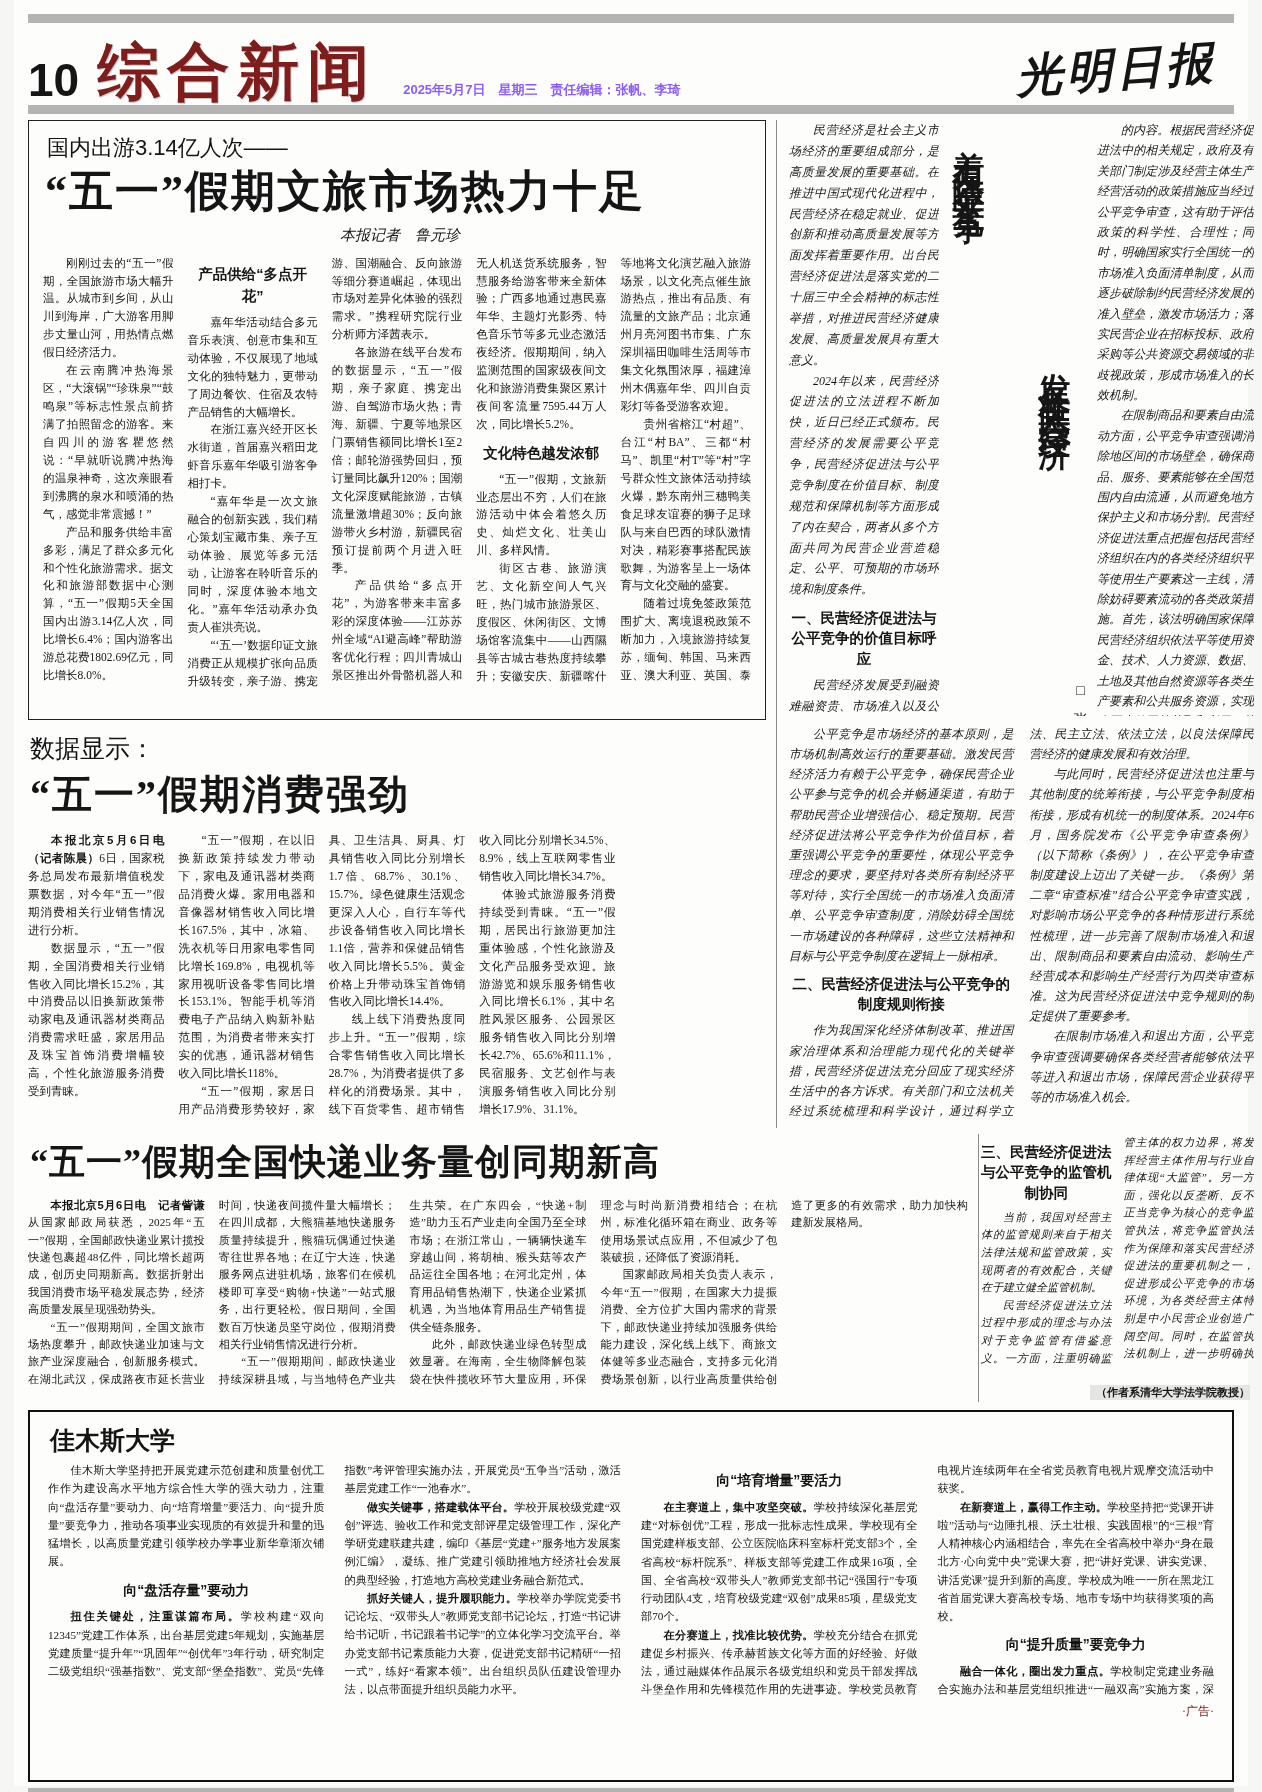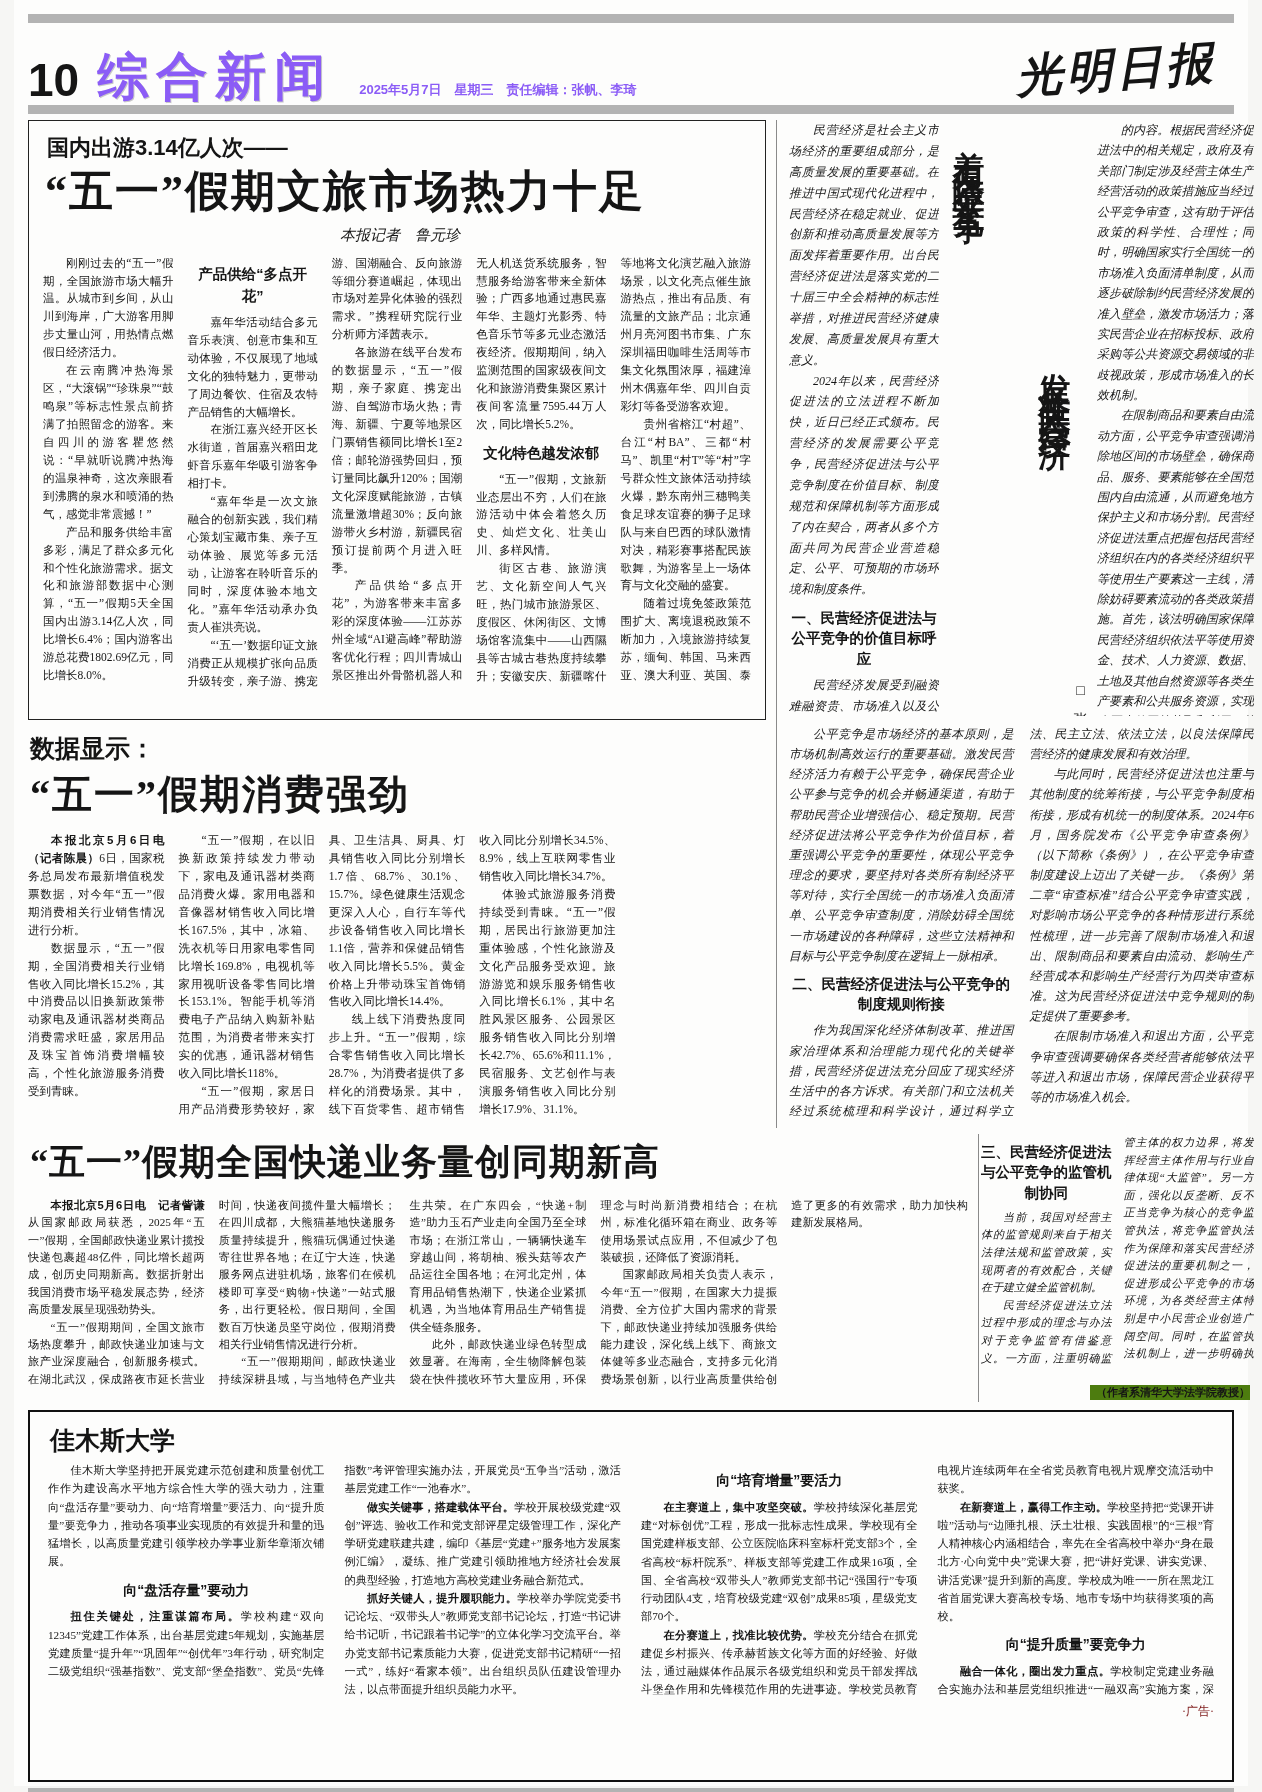--- a/index.html
+++ b/index.html
@@ -7,37 +7,37 @@
        font-family:"Liberation Serif","DejaVu Serif",serif;-webkit-font-smoothing:antialiased;}
   .page{width:1234px;margin:0 auto;padding:6px 14px 0 14px;background:#fdfdfc;height:1786px;box-sizing:border-box;}
   .rule{background:#b3b3b3;}
   .rule-top{height:9px;margin:8px 0 0 0;}
   .rule-head{height:9px;margin:2px 0 6px 0;}
   .rule-bottom{height:8px;margin-top:6px;}
 
   
   .hdr{display:flex;align-items:flex-end;height:76px;margin-top:4px;}
   .hdr-num{font-size:46px;font-weight:bold;font-family:"Liberation Sans","DejaVu Sans",sans-serif;line-height:1;}
-  .hdr-section{font-size:51px;font-weight:bold;color:#8b5cf6;letter-spacing:8px;margin-left:18px;line-height:1;
+  .hdr-section{font-size:62px;font-weight:bold;color:#7f1d1d;letter-spacing:8px;margin-left:18px;line-height:1;
                text-shadow:1px 1px 0 #c8c8c8;}
   .hdr-date{font-size:13px;font-weight:bold;margin-left:26px;margin-bottom:4px;font-family:"Liberation Sans",sans-serif;color:#8b5cf6;}
   .hdr-spacer{flex:1;}
   .hdr-logo{font-size:46px;font-weight:bold;font-style:italic;transform:rotate(-4deg);letter-spacing:4px;
             margin-right:18px;margin-bottom:2px;}
 
   
   .main{display:grid;grid-template-columns:738px 192px 276px;grid-template-rows:600px 402px 268px;
         column-gap:10px;row-gap:6px;margin-top:4px;}
   .art-a{grid-column:1/2;grid-row:1/2;border:1px solid #222;padding:10px 14px;box-sizing:border-box;overflow:hidden;}
   .art-b{grid-column:1/2;grid-row:2/3;overflow:hidden;padding-top:6px;}
   .op-top{grid-column:2/4;grid-row:1/3;border-left:1px solid #8a8a8a;padding-left:12px;overflow:hidden;}
   .art-c{grid-column:1/3;grid-row:3/4;overflow:hidden;padding-top:4px;}
   .op-bottom{grid-column:3/4;grid-row:3/4;border-left:1px solid #8a8a8a;padding-left:2px;overflow:hidden;position:relative;}
 
-  .kicker{font-family:"Liberation Sans","DejaVu Sans",sans-serif;font-weight:bold;font-size:22px;margin:2px 0 4px 4px;}
+  .kicker{font-family:"Liberation Sans","DejaVu Sans",sans-serif;font-weight:normal;font-size:22px;margin:2px 0 4px 4px;}
   .kicker-b{font-size:25px;margin:0 0 2px 2px;}
   .headline-a{font-size:44px;font-weight:bold;letter-spacing:2px;margin:2px 0 8px 2px;line-height:1.15;}
   .headline-b{font-size:40px;font-weight:bold;letter-spacing:2px;margin:0 0 10px 2px;}
   .headline-c{font-size:36px;font-weight:bold;letter-spacing:1px;margin:0 0 10px 2px;}
   .byline-a{font-style:italic;font-size:15px;margin:0 0 10px 6px;text-align:center;}
 
   .cols{text-align:justify;overflow:hidden;column-fill:auto;}
   .cols p{margin:0;text-indent:2em;}
   .a-body{column-count:5;column-gap:14px;font-size:11.5px;line-height:1.56;height:438px;}
   .b-body{column-count:5;column-gap:14px;font-size:11.5px;line-height:1.56;height:296px;}
@@ -55,21 +55,21 @@
   .v1{left:14px;top:4px;}
   .v2{right:16px;top:228px;}
   .vauthor{writing-mode:vertical-rl;position:absolute;right:-2px;bottom:6px;font-size:14px;letter-spacing:3px;}
   .op-col2{flex:1;font-size:12px;font-style:italic;line-height:1.7;text-align:justify;overflow:hidden;padding-left:10px;}
   .op-mid{column-count:2;column-gap:16px;font-size:12px;font-style:italic;line-height:1.68;text-align:justify;
           height:398px;overflow:hidden;column-fill:auto;margin-top:8px;}
   .p-opsub{font-style:normal;text-indent:0 !important;text-align:center;font-weight:bold;font-size:14.5px;
            font-family:"Liberation Sans","DejaVu Sans",sans-serif;padding:8px 0 6px 0;line-height:1.4;}
   .op-bot-cols{column-count:2;column-gap:12px;font-size:11px;font-style:italic;line-height:1.6;text-align:justify;
                height:240px;overflow:hidden;column-fill:auto;}
-  .op-credit{position:absolute;right:4px;bottom:2px;font-size:11px;font-weight:bold;background:#4d7c0f;padding-left:6px;}
+  .op-credit{position:absolute;right:4px;bottom:2px;font-size:11px;font-weight:bold;background:#e5e5e5;padding-left:6px;}
 
   
   .feature{border:2px solid #111;margin-top:8px;padding:12px 18px 8px 18px;box-sizing:border-box;height:372px;overflow:hidden;}
   .f-kicker{font-size:25px;font-weight:bold;font-family:"Liberation Sans","DejaVu Sans",sans-serif;margin:0 0 4px 2px;}
   .f-title{text-align:center;font-size:38px;font-weight:bold;letter-spacing:4px;margin:2px 0 14px 0;}
   .f-body{column-count:4;column-gap:20px;font-size:11.2px;line-height:1.63;height:238px;}
   .f-body .p-sub{font-size:14px;}
   .f-ad{text-align:right;font-size:12px;margin-top:4px;color:#7f1d1d;}
 </style>
 </head>

